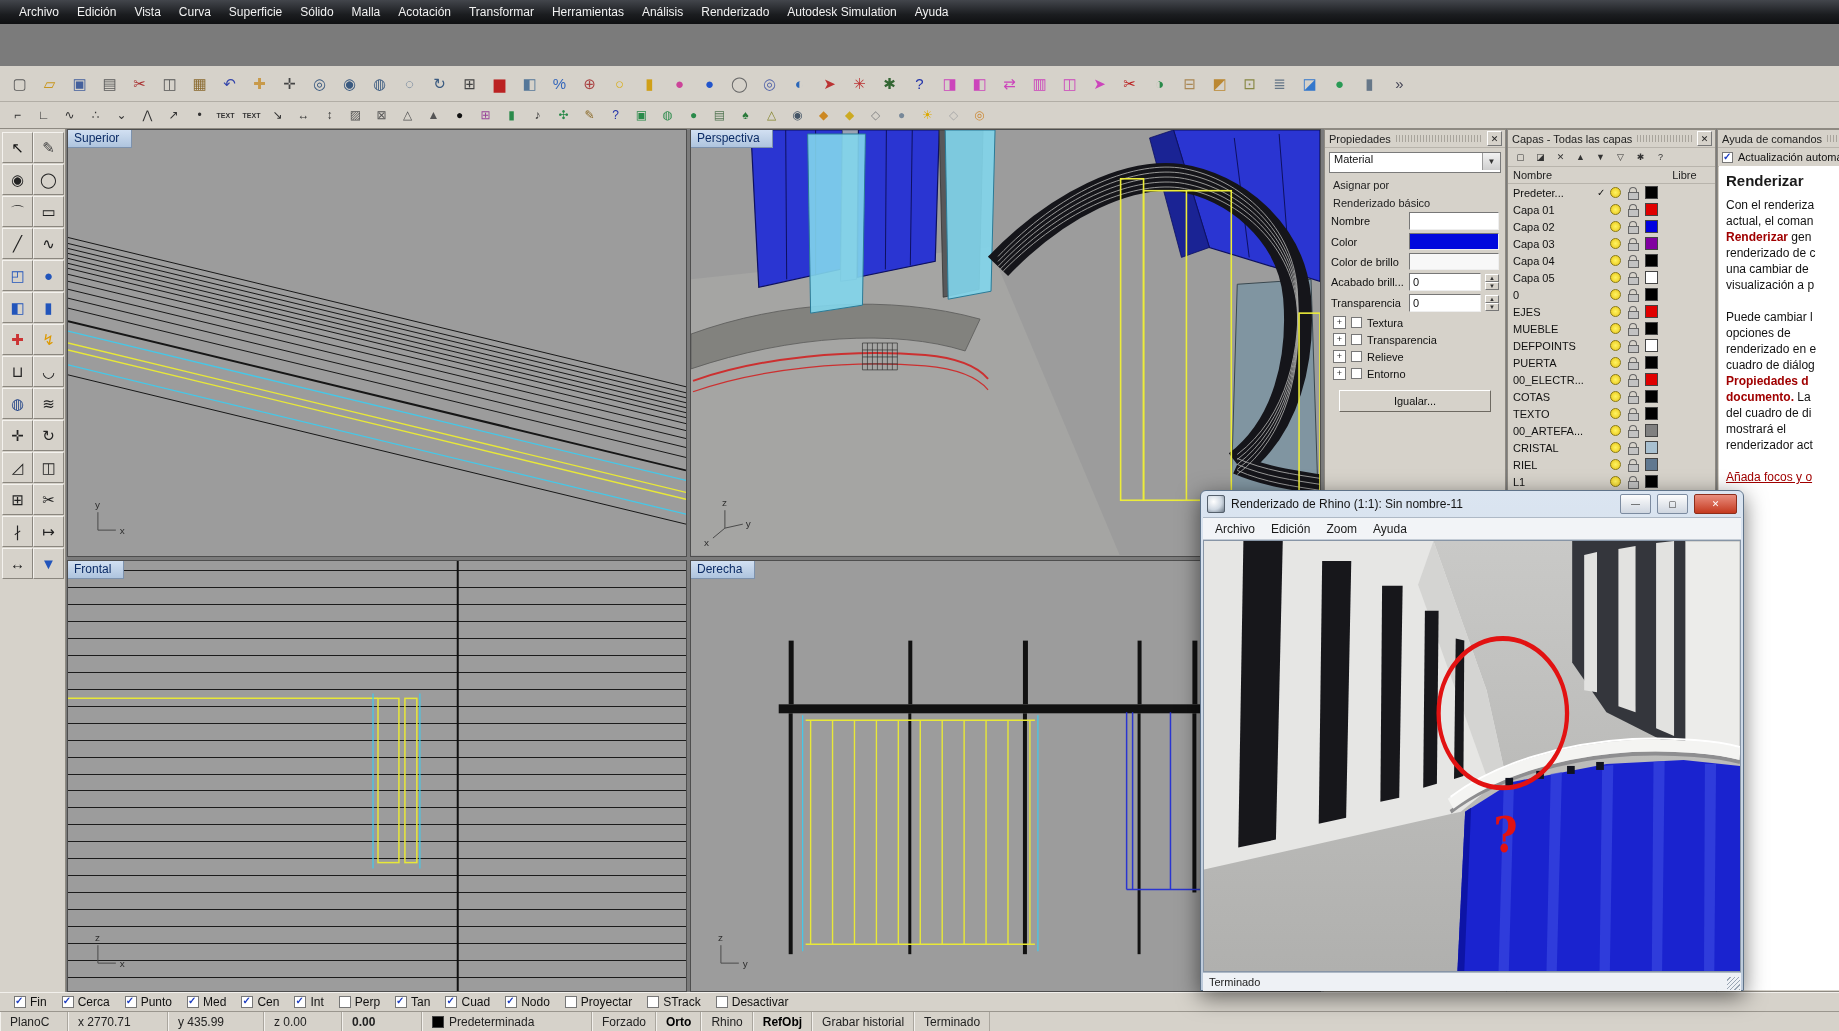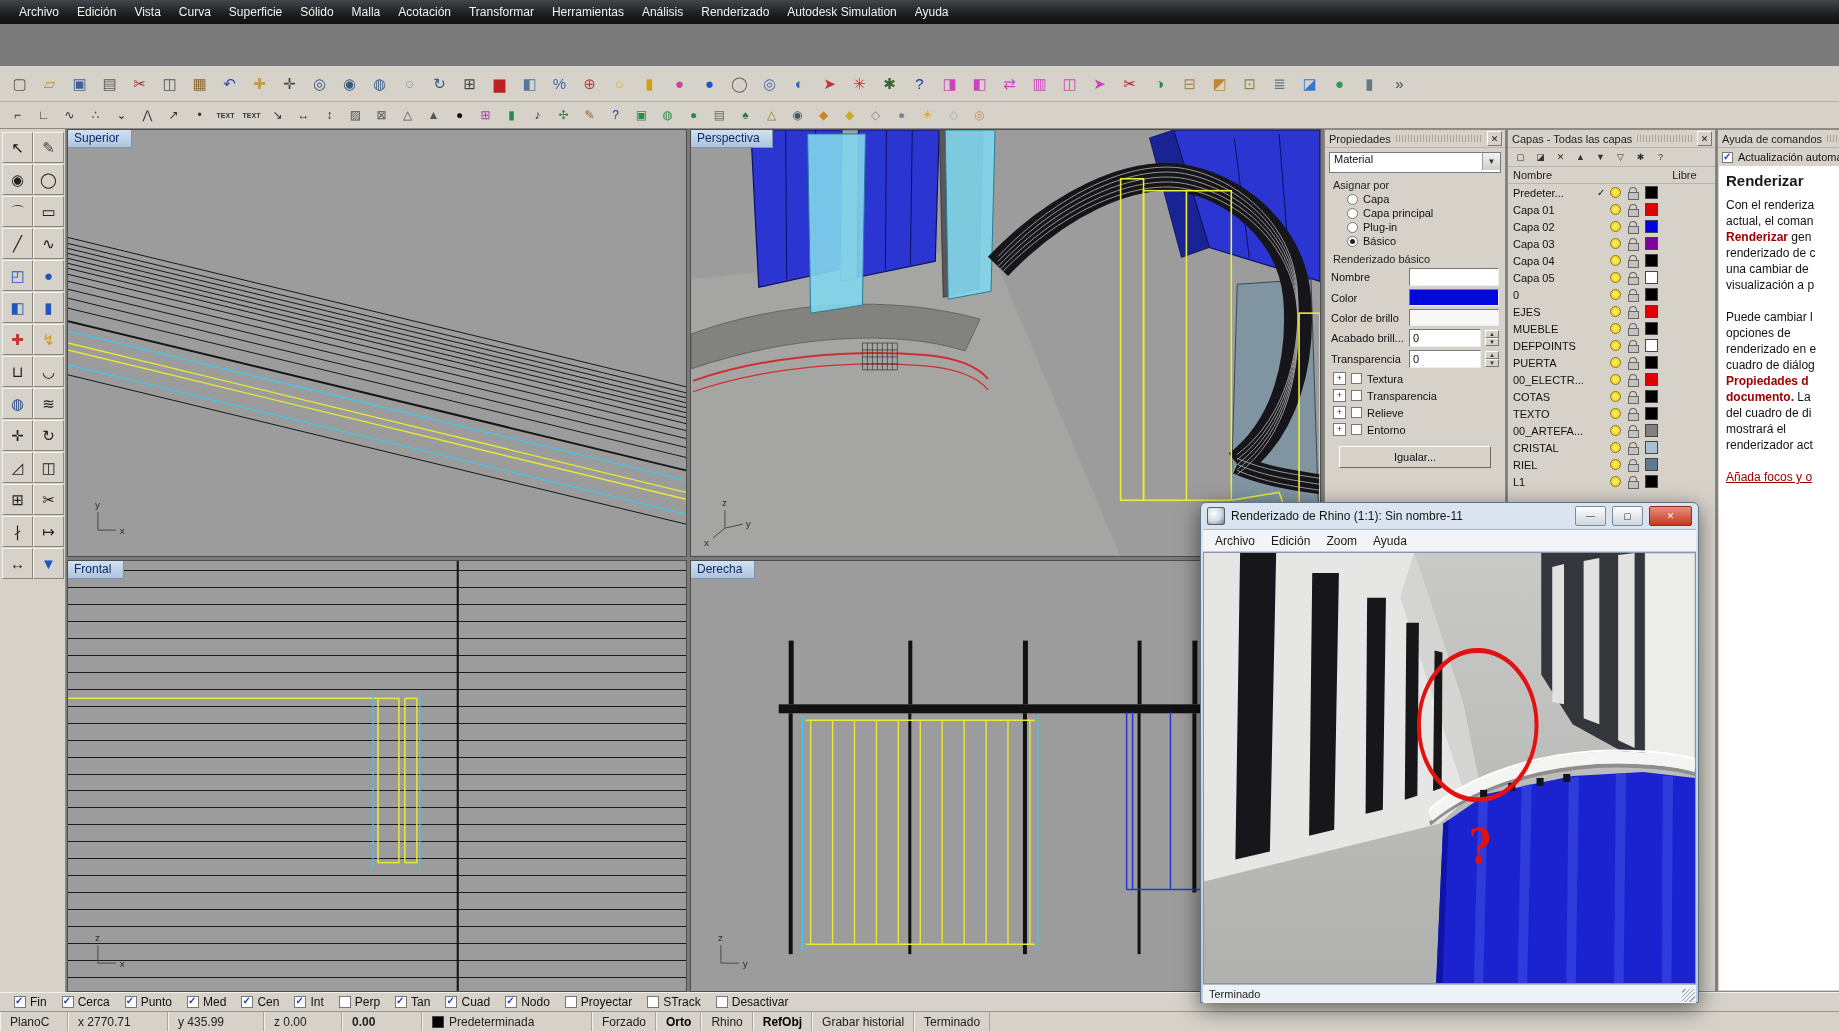--- a/index.html
+++ b/index.html
@@ -109,21 +109,21 @@
   .osnap-item{display:flex;align-items:center;gap:4px;font-size:12px;}
   .osnap-item .cb{width:12px;height:12px;}
   .statusbar{left:0;top:1011px;width:100%;height:20px;background:#d6d2ca;display:flex;align-items:stretch;
     font-size:12px;border-top:1px solid #9a968e;box-sizing:border-box;}
   .sb-cell{display:flex;align-items:center;gap:5px;padding:0 9px;border-right:1px solid #aaa69e;
     border-left:1px solid #f2f0ec;white-space:nowrap;color:#222;}
   .sb-cell.on{font-weight:bold;color:#000;}
   .sb-swatch{width:10px;height:10px;border:1px solid #444;flex:0 0 auto;}
   .w62{width:48px;}.w96{width:80px;}.w92{width:76px;}.w74{width:58px;}.w76{width:60px;font-weight:bold;}.w168{width:150px;}
   
-  .renderwin{left:1200px;top:502px;width:499px;height:501px;z-index:60;background:linear-gradient(#dbe5f1,#bccadb);
+  .renderwin{left:1200px;top:490px;width:544px;height:501px;z-index:60;background:linear-gradient(#dbe5f1,#bccadb);
     border:1px solid #5f7389;border-radius:6px 6px 0 0;box-shadow:0 6px 22px rgba(0,0,0,.55);box-sizing:border-box;}
   .rw-titlebar{height:26px;display:flex;align-items:center;padding:0 6px;gap:6px;}
   .rw-icon{width:16px;height:16px;background:radial-gradient(circle at 35% 35%,#fff,#cfd8e2 55%,#6b7886);
     border:1px solid #55606c;border-radius:2px;flex:0 0 auto;}
   .rw-title{flex:1;font-size:12px;color:#141414;white-space:nowrap;overflow:hidden;}
   .rw-btn{width:29px;height:18px;border:1px solid #7c8ba0;border-radius:2px;display:flex;align-items:center;
     justify-content:center;font-size:9px;background:linear-gradient(#fdfdfd,#cfd6e0);color:#333;flex:0 0 auto;}
   .rw-btn.close{width:41px;background:linear-gradient(#e98e7e,#c4391f);color:#fff;border-color:#8d2e1c;}
   .rw-menubar{height:21px;background:#f2f4f7;border-top:1px solid #aeb9c6;border-bottom:1px solid #c4ccd6;
     display:flex;align-items:center;padding-left:4px;margin:0 2px;}
@@ -744,42 +744,20 @@
     <div class="panel-title">
       <span>Propiedades</span>
       <span class="dots"></span>
       <span class="panel-x">✕</span>
     </div>
     <div class="combo">
       <span class="combo-text">Material</span>
       <span class="combo-arrow">▼</span>
     </div>
     <div class="grp-label">Asignar por</div>
-    <div>
-
-        <div class="radio-row" title="Capa">
-          <span class="radio"></span>
-          <span>Capa</span>
-        </div>
-
-        <div class="radio-row" title="Capa principal">
-          <span class="radio"></span>
-          <span>Capa principal</span>
-        </div>
-
-        <div class="radio-row" title="Plug-in">
-          <span class="radio"></span>
-          <span>Plug-in</span>
-        </div>
-
-        <div class="radio-row" title="Básico">
-          <span class="radio on"></span>
-          <span>Básico</span>
-        </div>
-      </div>
     <div class="grp-label">Renderizado básico</div>
     <div class="prop-row">
       <span class="prop-label">Nombre</span>
       <span class="prop-input"></span>
     </div>
     <div class="prop-row">
       <span class="prop-label">Color</span>
       <span class="swatch-field" style="background: rgb(0, 8, 221);"></span>
     </div>
     <div class="prop-row">

